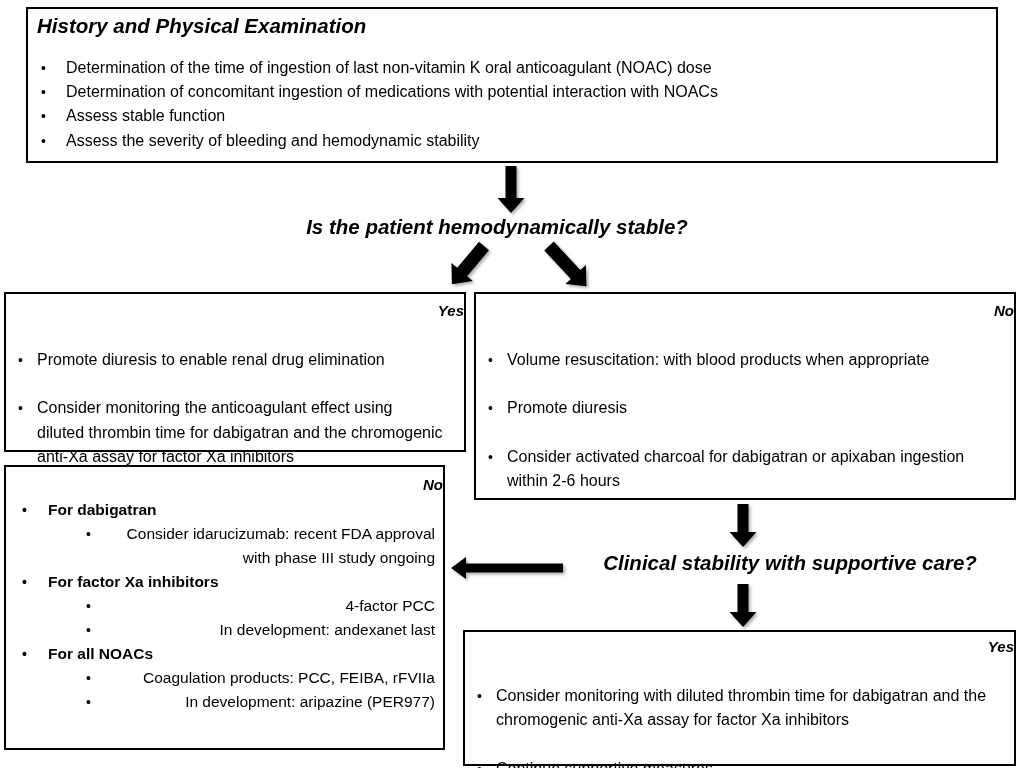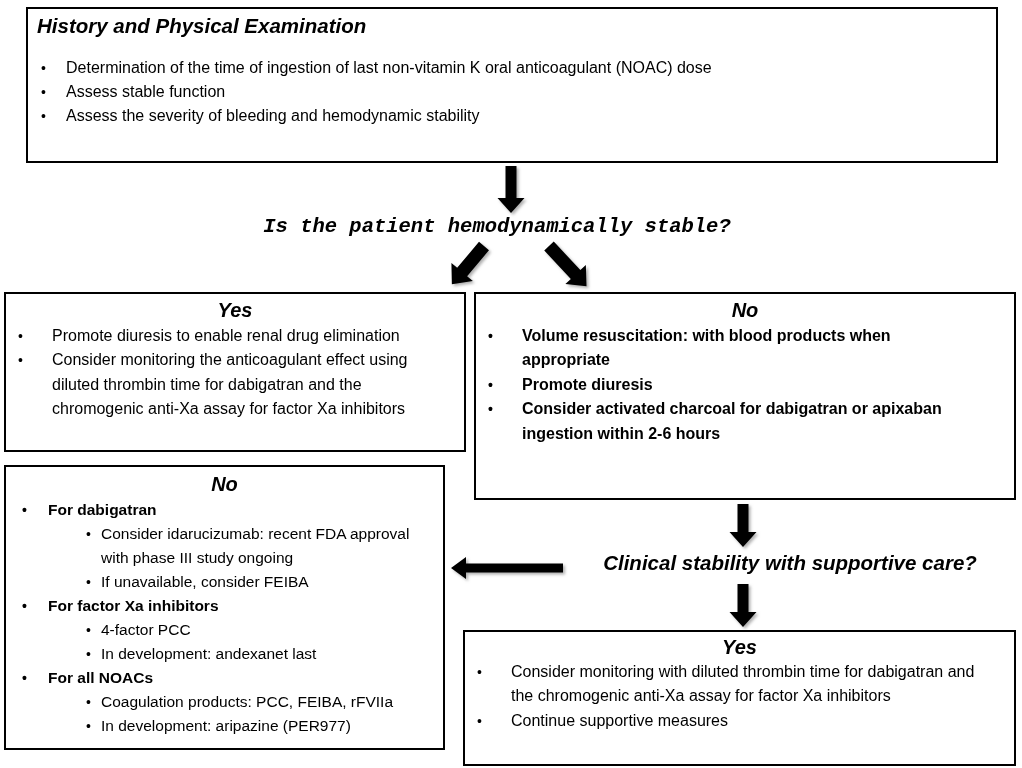--- a/index.html
+++ b/index.html
@@ -20,68 +20,68 @@
     position: absolute;
     box-sizing: border-box;
     border: 2px solid #000000;
     background: #ffffff;
     font-size: 16px;
     line-height: 24.4px;
   }
   .box-title {
     font-weight: bold;
     font-style: italic;
-    font-size: 20px;
+    font-size: 15px;
     line-height: 27px;
-    text-align: center;
+    text-align: right;
     margin-top: 3px;
   }
   ul { list-style: none; margin: 0; padding: 0; }
   li { position: relative; }
   li::before {
     content: "\2022";
     position: absolute;
     font-size: 14px;
   }
   
   #box-history { left: 26px; top: 7px; width: 972px; height: 156px; padding-top: 4px; }
   #box-history .box-title { text-align: left; padding-left: 9px; margin-top: 0; line-height: 26px; font-size: 20.5px; }
   #box-history ul { margin-top: 17px; }
   #box-history li { padding-left: 38px; line-height: 24.2px; }
   #box-history li::before { left: 13px; }
   
   #box-stable-yes { left: 4px; top: 292px; width: 462px; height: 160px; }
   #box-stable-yes ul { padding-right: 21px; }
   #box-stable-no { left: 474px; top: 292px; width: 542px; height: 208px; }
-  #box-stable-no ul { padding-right: 36px; font-weight: bold; }
-  .mid li { padding-left: 46px; }
+  #box-stable-no ul { padding-right: 36px; }
+  .mid li { padding-left: 31px; margin-top: 24px; }
   .mid li::before { left: 12px; }
   
   #box-supportive-no { left: 4px; top: 465px; width: 441px; height: 285px; font-size: 15.5px; line-height: 24px; }
   #box-supportive-no .box-title { margin-top: 4px; }
   #box-supportive-no ul.l1 > li { padding-left: 42px; font-weight: bold; }
   #box-supportive-no ul.l1 > li::before { left: 16px; }
   #box-supportive-no ul.l2 { padding-right: 8px; }
-  #box-supportive-no ul.l2 > li { padding-left: 53px; font-weight: normal; }
+  #box-supportive-no ul.l2 > li { padding-left: 53px; font-weight: normal; text-align: right; }
   #box-supportive-no ul.l2 > li::before { left: 38px; }
   
   #box-supportive-yes { left: 463px; top: 630px; width: 553px; height: 136px; }
   #box-supportive-yes .box-title { margin-top: 2px; line-height: 26px; }
   #box-supportive-yes ul { padding-right: 27px; }
   
   .question {
     position: absolute;
     font-weight: bold;
     font-style: italic;
     font-size: 20.5px;
     line-height: 26px;
     text-align: center;
     white-space: nowrap;
   }
-  #q1 { left: 197px; top: 214px; width: 600px; font-family: Liberation Mono, monospace; }
+  #q1 { left: 197px; top: 214px; width: 600px; }
   #q2 { left: 540px; top: 550px; width: 500px; }
   
   #arrows {
     position: absolute;
     left: 0; top: 0;
     pointer-events: none;
     filter: drop-shadow(2px 2px 1.5px rgba(110,110,110,0.55));
   }
   #arrows polygon { fill: #000000; }
 </style>
@@ -100,20 +100,21 @@
     </g>
     <polygon points="737.5,504 748.5,504 748.5,532 756.5,532 743,547 729.5,532 737.5,532"></polygon>
     <polygon points="563,563.5 563,572.5 466,572.5 466,579 451,568 466,557 466,563.5"></polygon>
     <polygon points="737.5,584 748.5,584 748.5,612 756.5,612 743,627 729.5,612 737.5,612"></polygon>
   </svg>
 
   <div class="flow-box" id="box-history">
     <div class="box-title">History and Physical Examination</div>
     <ul class="l1">
       <li>Determination of the time of ingestion of last non-vitamin K oral anticoagulant (NOAC) dose</li>
+      <li>Determination of concomitant ingestion of medications with potential interaction with NOACs</li>
       <li>Assess stable function</li>
       <li>Assess the severity of bleeding and hemodynamic stability</li>
     </ul>
   </div>
 
   <div class="question" id="q1">Is the patient hemodynamically stable?</div>
 
   <div class="flow-box mid" id="box-stable-yes">
     <div class="box-title">Yes</div>
     <ul>
@@ -133,21 +134,20 @@
 
   <div class="question" id="q2">Clinical stability with supportive care?</div>
 
   <div class="flow-box" id="box-supportive-no">
     <div class="box-title">No</div>
     <ul class="l1">
       <li>
         <span>For dabigatran</span>
         <ul class="l2">
           <li>Consider idarucizumab: recent FDA approval with phase III study ongoing</li>
-          <li>If unavailable, consider FEIBA</li>
         </ul>
       </li>
       <li>
         <span>For factor Xa inhibitors</span>
         <ul class="l2">
           <li>4-factor PCC</li>
           <li>In development: andexanet last</li>
         </ul>
       </li>
       <li>

